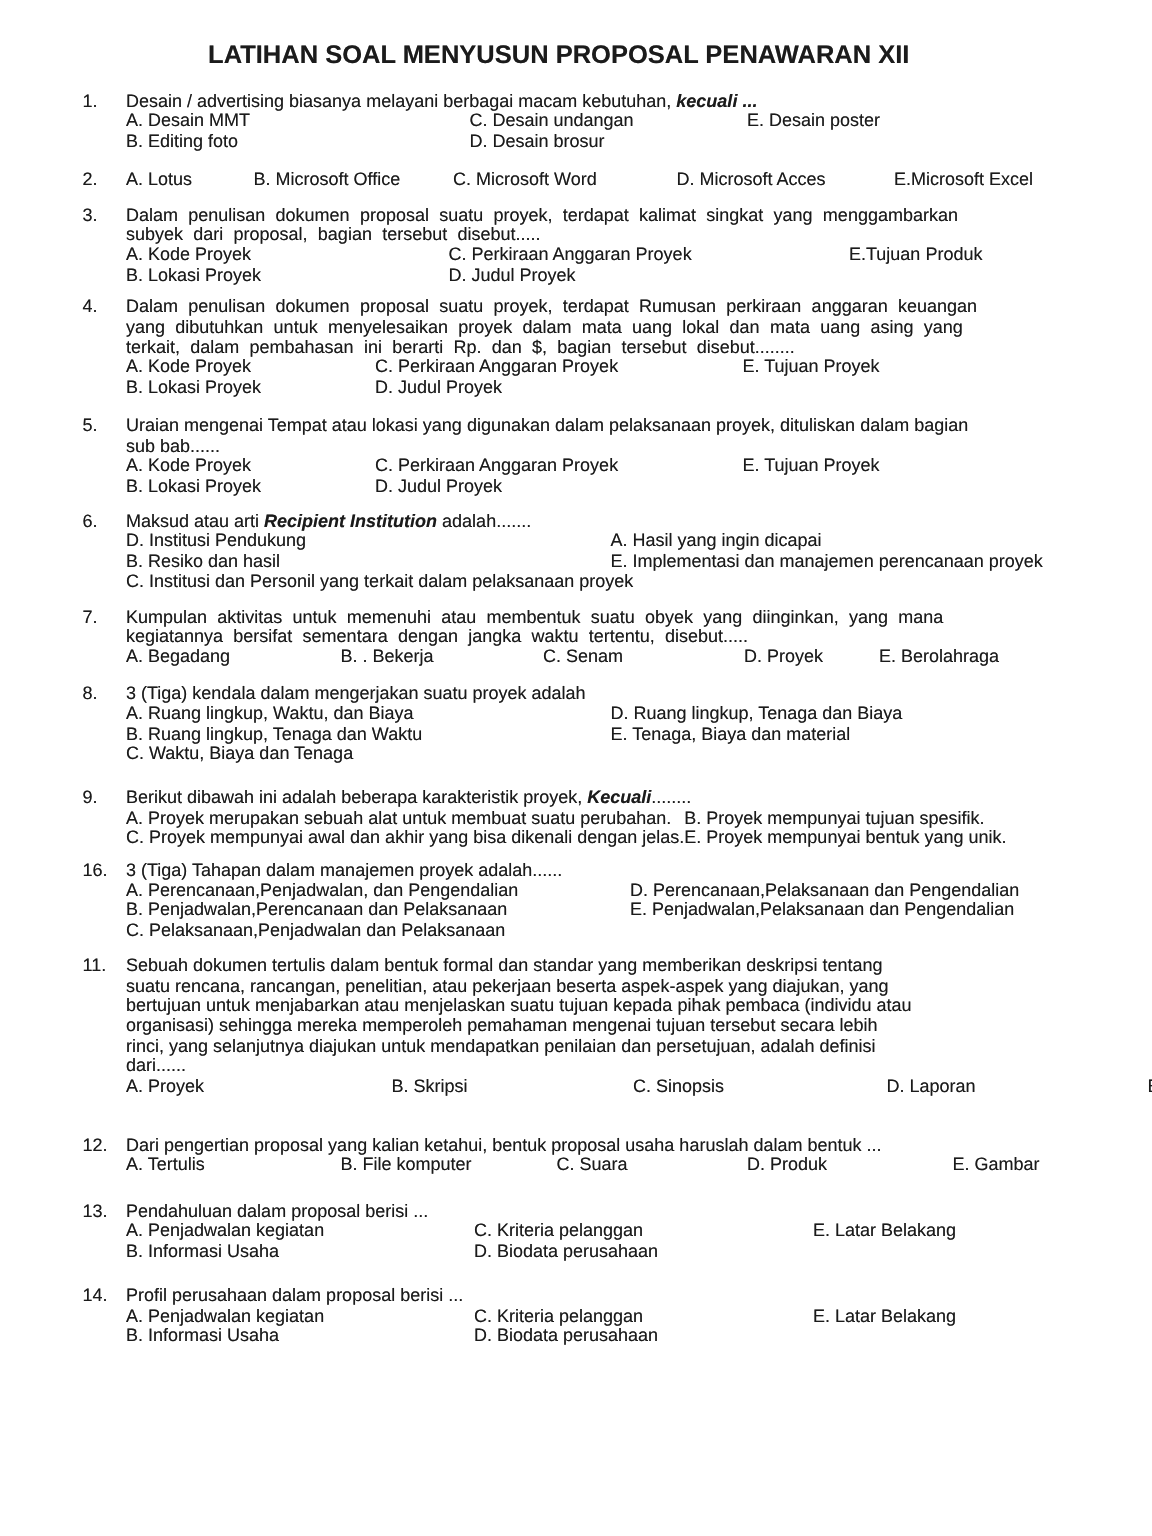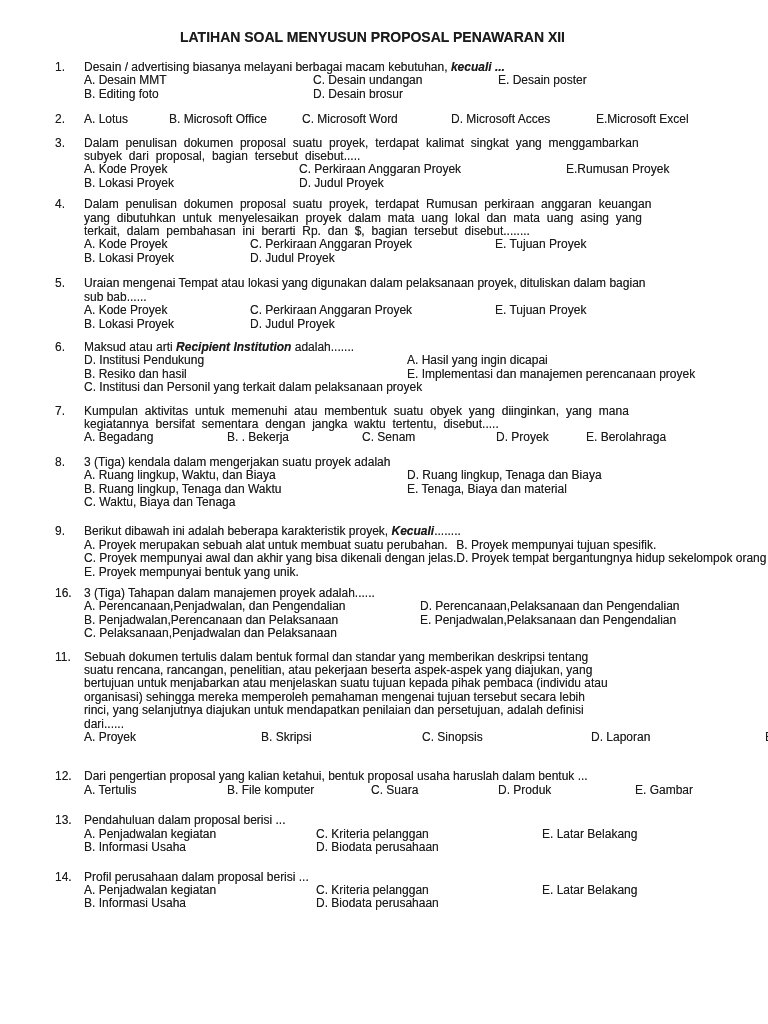--- a/index.html
+++ b/index.html
@@ -8,21 +8,21 @@
     background: #ffffff;
     font-family: "Liberation Sans", "DejaVu Sans", sans-serif;
     font-size: 12px;
     line-height: 13.4px;
     color: #1b1b1b;
     text-shadow: 0 0 0.4px rgba(0,0,0,0.5);
     overflow: hidden;
   }
   .page { padding: 30px 8px 0 55px; }
   .title {
-    font-size: 14px;
+    font-size: 17px;
     font-weight: bold;
     text-align: center;
     margin: 0 70px 17px 0;
     line-height: 14px;
   }
   .q { position: relative; padding-left: 29px; }
   .qnum { position: absolute; left: 0; top: 0; }
   .qtext { margin: 0; max-width: 572px; white-space: pre-line; }
   .jx { word-spacing: 3.5px; }
   .em { font-weight: bold; font-style: italic; }
@@ -78,21 +78,21 @@
     </div>
   </section>
 
   <section class="q m8">
     <span class="qnum">3.</span>
     <p class="qtext jx"><span>Dalam penulisan dokumen proposal suatu proyek, terdapat kalimat singkat yang menggambarkan
 subyek dari proposal, bagian tersebut disebut.....</span></p>
     <div class="opts g3">
       <span class="opt">A. Kode Proyek</span>
       <span class="opt">C. Perkiraan Anggaran Proyek</span>
-      <span class="opt">E.Rumusan Proyek</span>
+      <span class="opt">E.Tujuan Produk</span>
       <span class="opt">B. Lokasi Proyek</span>
       <span class="opt">D. Judul Proyek</span>
     </div>
   </section>
 
   <section class="q m12">
     <span class="qnum">4.</span>
     <p class="qtext jx"><span>Dalam penulisan dokumen proposal suatu proyek, terdapat Rumusan perkiraan anggaran keuangan
 yang dibutuhkan untuk menyelesaikan proyek dalam mata uang lokal dan mata uang asing yang
 terkait, dalam pembahasan ini berarti Rp. dan $, bagian tersebut disebut........</span></p>
@@ -155,21 +155,20 @@
     </div>
   </section>
 
   <section class="q m8">
     <span class="qnum">9.</span>
     <p class="qtext"><span>Berikut dibawah ini adalah beberapa karakteristik proyek, </span><span class="em">Kecuali</span><span>........</span></p>
     <div class="opts g9">
       <span class="opt">A. Proyek merupakan sebuah alat untuk membuat suatu perubahan.</span>
       <span class="opt">B. Proyek mempunyai tujuan spesifik.</span>
       <span class="opt">C. Proyek mempunyai awal dan akhir yang bisa dikenali dengan jelas.</span>
-      <span class="opt">D. Proyek tempat bergantungnya hidup sekelompok orang</span>
       <span class="opt">E. Proyek mempunyai bentuk yang unik.</span>
     </div>
   </section>
 
   <section class="q m10">
     <span class="qnum">16.</span>
     <p class="qtext"><span>3 (Tiga) Tahapan dalam manajemen proyek adalah......</span></p>
     <div class="opts g10">
       <span class="opt">A. Perencanaan,Penjadwalan, dan Pengendalian</span>
       <span class="opt">D. Perencanaan,Pelaksanaan dan Pengendalian</span>

